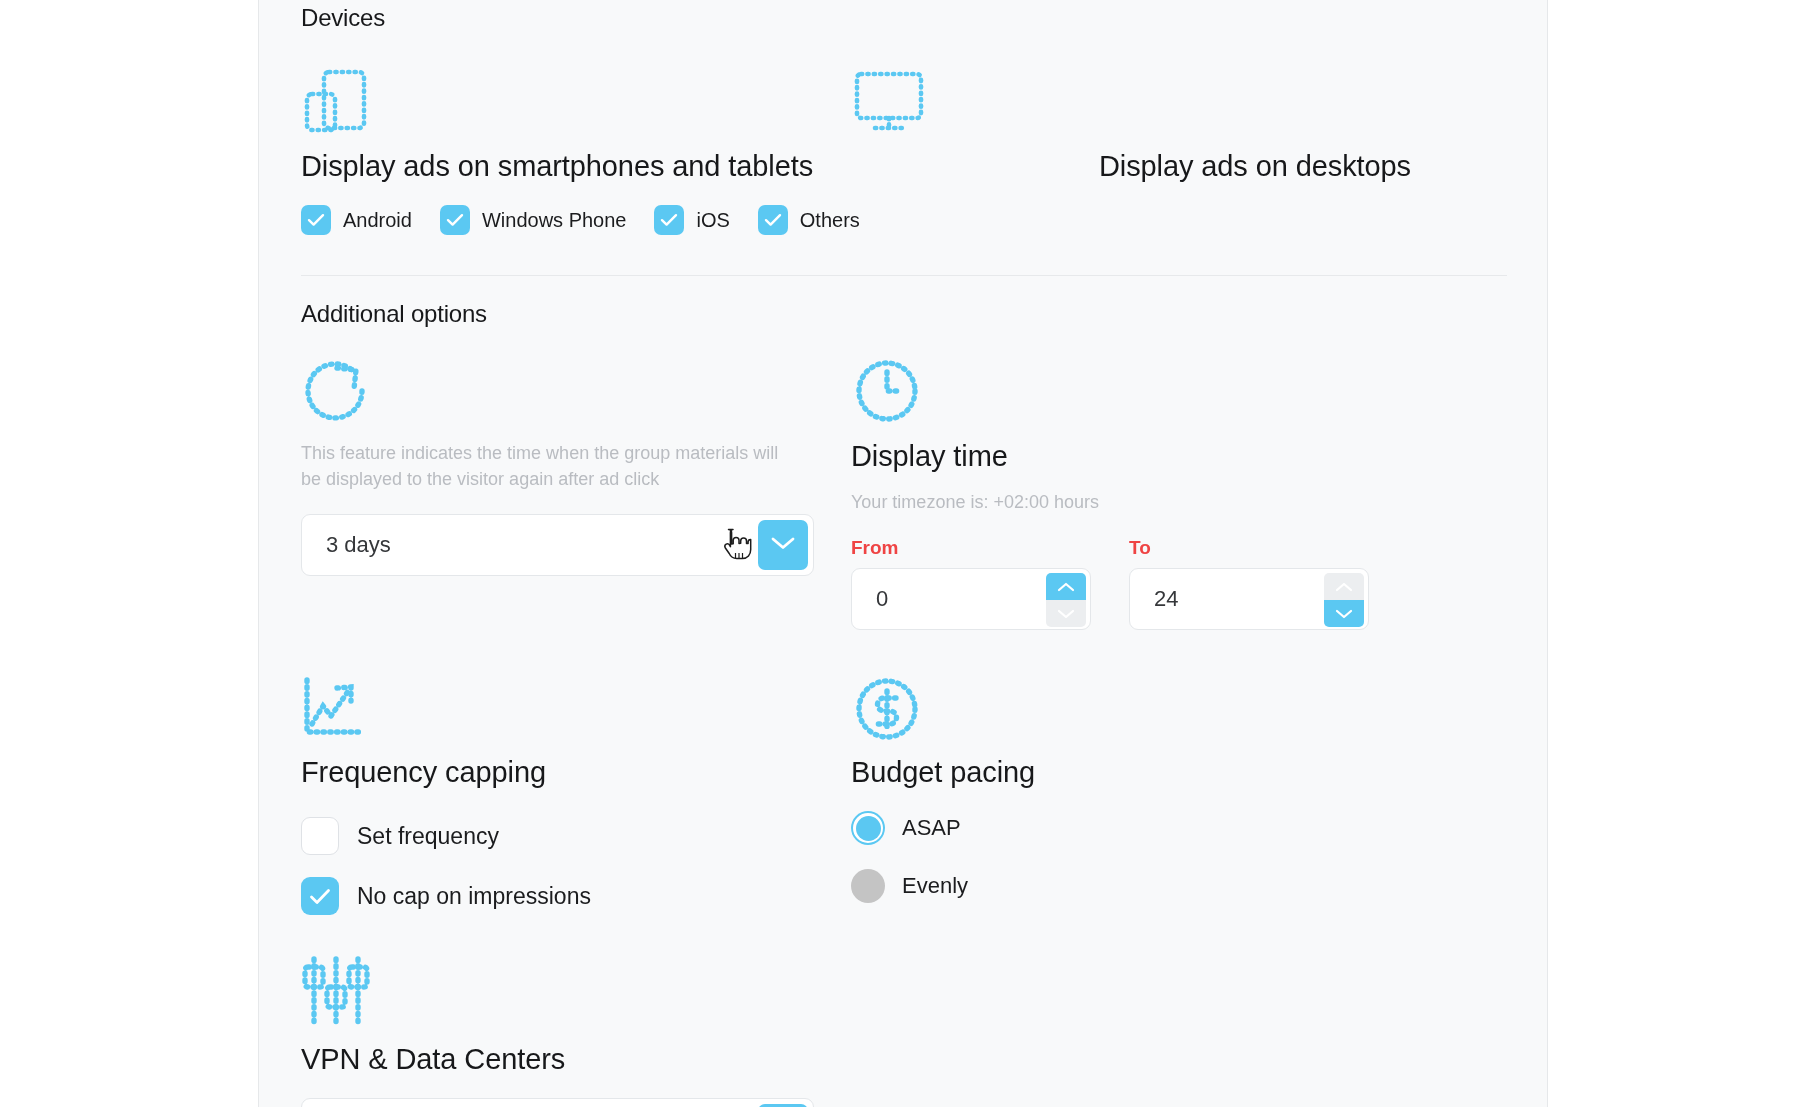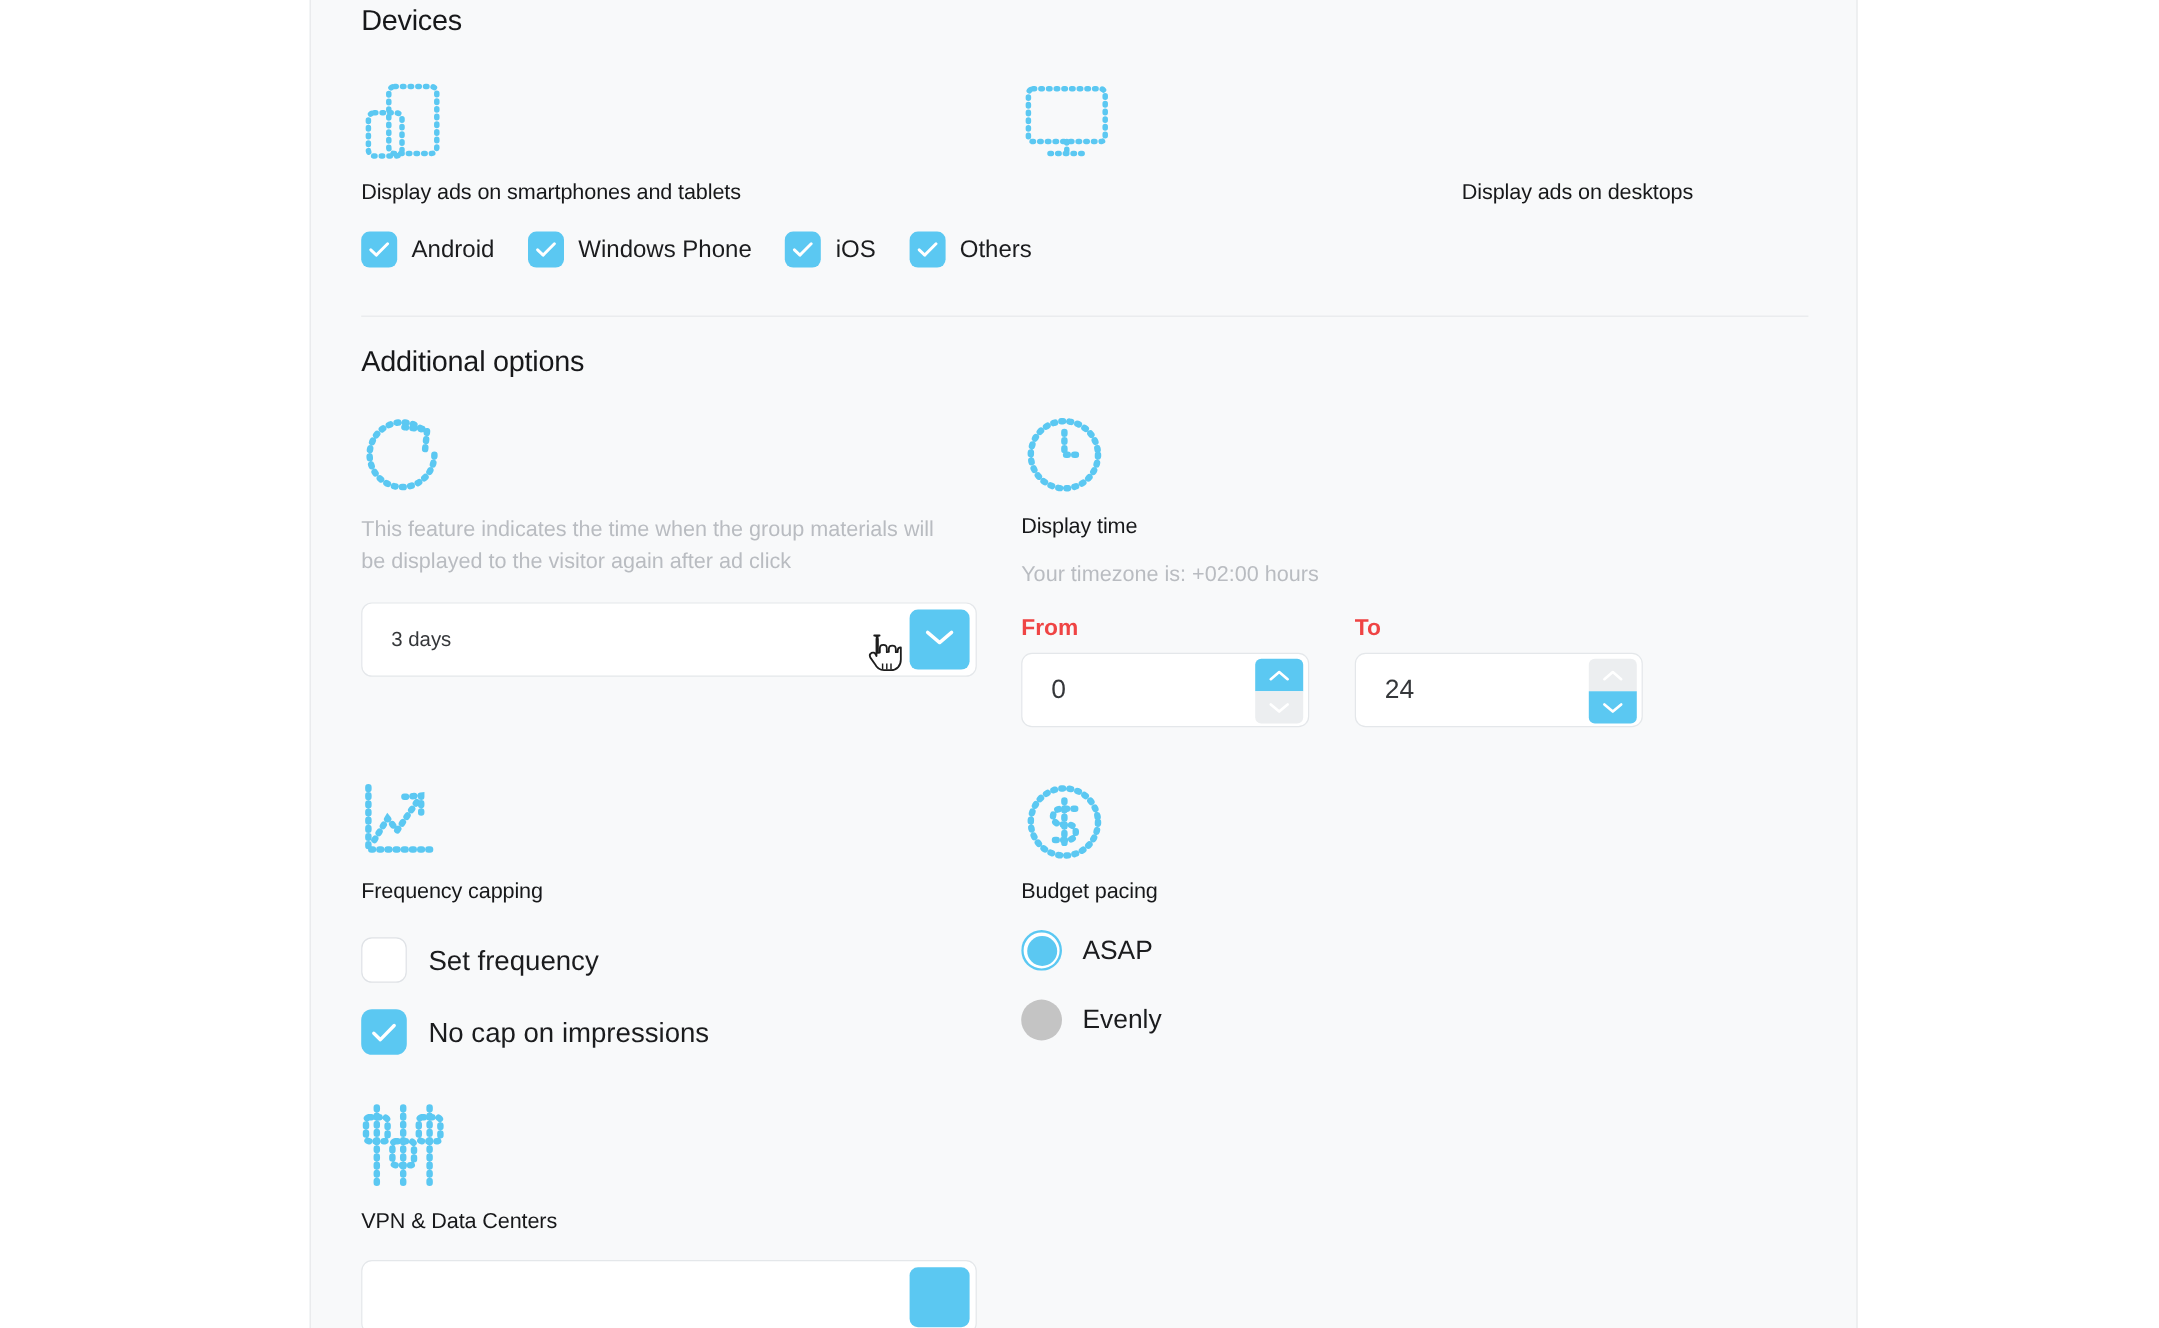--- a/index.html
+++ b/index.html
@@ -37,21 +37,21 @@
   }
 
   
   .cols {
     display: flex;
   }
   .col-left { width: 550px; flex: none; }
   .col-right { width: 560px; flex: none; }
 
   .blk-title {
-    font-size: 18px;
+    font-size: 29px;
     font-weight: 400;
     color: #17181a;
     letter-spacing: -0.1px;
   }
   .blk-sub {
     font-size: 18px;
     color: #b9bcc1;
     line-height: 1.45;
     max-width: 500px;
   }
@@ -82,21 +82,21 @@
   
   .select {
     position: relative;
     width: 513px; height: 62px;
     background: #ffffff;
     border: 1px solid #e4e7ea;
     border-radius: 9px;
     display: flex; align-items: center;
   }
   .select-value {
-    font-size: 17px; color: #35373a; padding-left: 24px;
+    font-size: 22px; color: #35373a; padding-left: 24px;
   }
   .select-btn {
     position: absolute; right: 5px; top: 5px;
     width: 50px; height: 50px;
     background: #5bc8f2; border-radius: 7px;
     display: flex; align-items: center; justify-content: center;
     cursor: pointer;
   }
 
   

